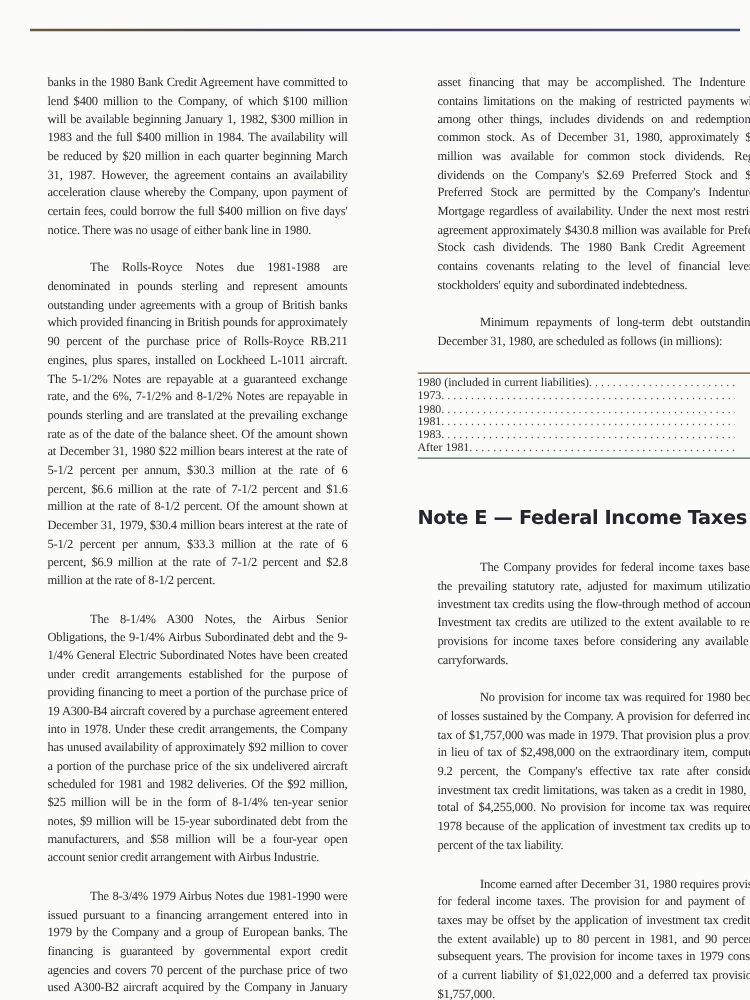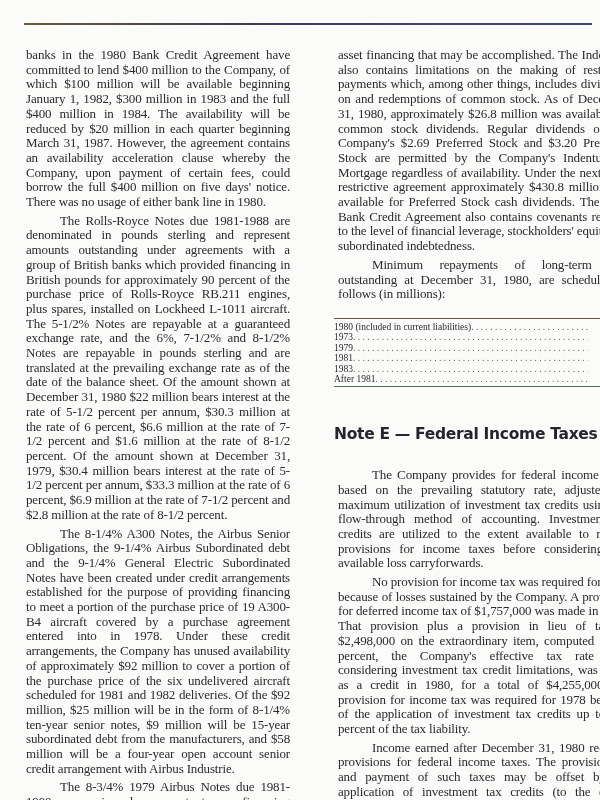--- a/index.html
+++ b/index.html
@@ -9,21 +9,21 @@
     font-family: "DejaVu Serif", "Liberation Serif", serif;
   }
   .top-rule {
     position: absolute; top: 23px; left: 24px; width: 568px; height: 2px;
     background: linear-gradient(90deg, #6b5a3a 0%, #3b3a55 40%, #4c3f6a 70%, #3d4a6a 100%);
   }
   .col { position: absolute; top: 44px; font-size: 11.3px; line-height: 14.7px; }
   .col-left { left: 22px; width: 272px; }
   .col-right { left: 334px; width: 266px; overflow: hidden; }
   .col-right .inner { width: 300px; }
-  p { margin: 4px; text-align: justify; font-family: "Liberation Serif", serif; font-size: 13px; letter-spacing: -0.15px; }
+  p { margin: 16px; text-align: justify; font-family: "Liberation Serif", serif; font-size: 10px; letter-spacing: -0.15px; }
   p.indent { text-indent: 34px; }
   .debt-table { margin-top: 16px; width: 292px; border-top: 1px solid #6b4f33; border-bottom: 1.5px solid #4c6a5a; padding: 3px 0 2px 0; font-family: "Liberation Serif", serif; font-size: 9.5px; line-height: 10.4px; }
   .debt-row { display: flex; white-space: nowrap; }
   .debt-row .lbl { flex: 0 0 auto; }
   .debt-row .dots { flex: 1 1 auto; overflow: hidden; letter-spacing: 2.4px; color: #555; }
   .debt-row .val { flex: 0 0 36px; text-align: right; padding-right: 2px; }
   .note-title { margin: 40px 0 26px 0; font-family: "DejaVu Sans", sans-serif; font-weight: bold; font-size: 15.5px; color: #25252e; letter-spacing: -0.3px; }
 </style>
 </head>
 <body>
@@ -48,21 +48,21 @@
           <span class="lbl">1980 (included in current liabilities)</span>
           <span class="dots"> ................................................................................</span>
           <span class="val">$ 8</span>
         </div>
         <div class="debt-row">
           <span class="lbl">1973</span>
           <span class="dots"> ................................................................................</span>
           <span class="val">6</span>
         </div>
         <div class="debt-row">
-          <span class="lbl">1979</span>
+          <span class="lbl">1980</span>
           <span class="dots"> ................................................................................</span>
           <span class="val">5</span>
         </div>
         <div class="debt-row">
           <span class="lbl">1981</span>
           <span class="dots"> ................................................................................</span>
           <span class="val">6</span>
         </div>
         <div class="debt-row">
           <span class="lbl">1983</span>

